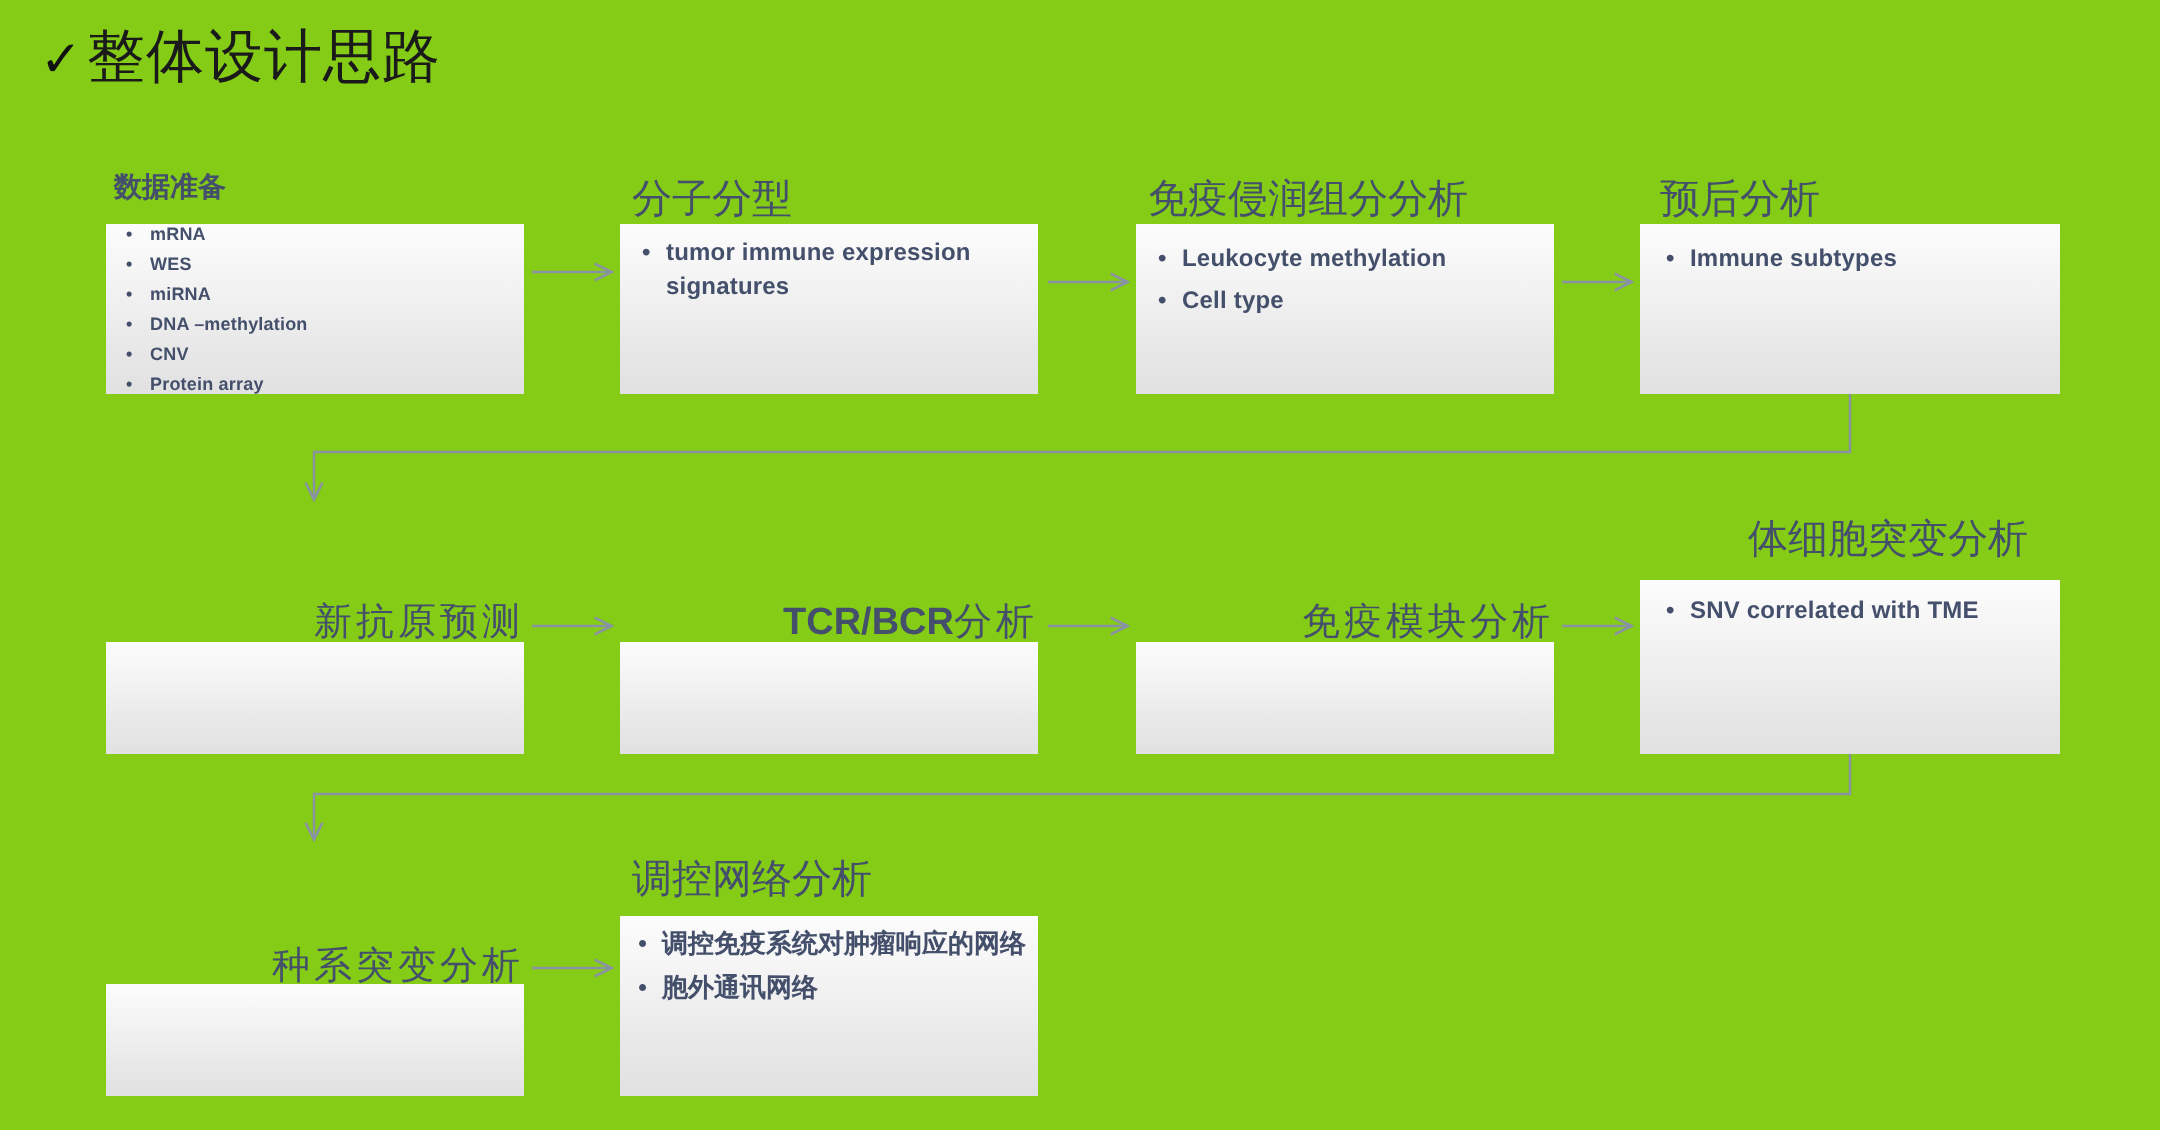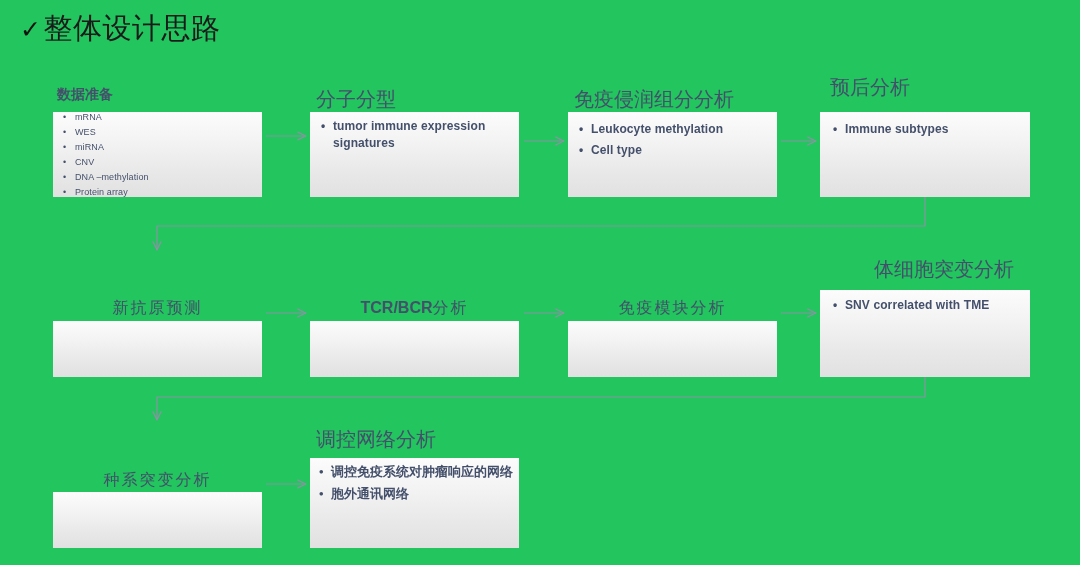--- a/index.html
+++ b/index.html
@@ -10,21 +10,21 @@
   body {
     width: 1080px;
     height: 565px;
     font-family: "Liberation Sans", sans-serif;
     overflow: hidden;
   }
   #stage {
     position: relative;
     width: 1080px;
     height: 565px;
-    background: #22c55e;
+    background: #84cc16;
   }
 
   
   #slide-title {
     position: absolute;
     left: 20px;
     top: 8px;
     font-family: "DejaVu Serif", "Liberation Serif", serif;
     font-size: 29px;
     line-height: 40px;
@@ -53,23 +53,23 @@
     white-space: nowrap;
     line-height: 1.15;
   }
   .heading-cn-lg { font-size: 20px; }
   .heading-cn-sm { font-size: 14px; font-weight: bold; }
 
   
   .box-center-label {
     position: absolute;
     font-family: "DejaVu Serif", "Liberation Serif", serif;
-    font-size: 16px;
-    color: #44506b;
-    text-align: center;
+    font-size: 19px;
+    color: #44506b;
+    text-align: right;
     white-space: nowrap;
     letter-spacing: 2px;
   }
   .box-center-label .lat {
     font-family: "Liberation Sans", sans-serif;
     font-weight: bold;
     letter-spacing: 0;
   }
 
   
@@ -87,21 +87,21 @@
   .bullets li::before {
     content: "\2022";
     position: absolute;
     left: 1px;
     top: 0;
     color: #44506b;
   }
   .bullets-tiny li {
     font-family: "Liberation Sans", sans-serif;
     font-size: 9px;
-    font-weight: normal;
+    font-weight: bold;
     line-height: 15px;
     letter-spacing: 0.1px;
   }
   .bullets-en li {
     font-family: "Liberation Sans", sans-serif;
     font-size: 12px;
     font-weight: bold;
     line-height: 17px;
     letter-spacing: 0.1px;
     margin-bottom: 4px;
@@ -132,40 +132,40 @@
   <div id="slide-title">
     <span class="tick">✓</span><span>整体设计思路</span>
   </div>
 
   <div class="pbox" style="left:53px; top:112px; width:209px; height:85px;"></div>
   <div class="box-heading heading-cn-sm" style="left:57px; top:86px;">数据准备</div>
   <ul class="bullets bullets-tiny" style="left:62px; top:110px; width:195px;">
     <li>mRNA</li>
     <li>WES</li>
     <li>miRNA</li>
+    <li>DNA –methylation</li>
     <li>CNV</li>
-    <li>DNA –methylation</li>
     <li>Protein array</li>
   </ul>
 
   <div class="pbox" style="left:310px; top:112px; width:209px; height:85px;"></div>
   <div class="box-heading heading-cn-lg" style="left:316px; top:88px;">分子分型</div>
   <ul class="bullets bullets-en" style="left:320px; top:118px; width:192px;">
     <li>tumor immune expression signatures</li>
   </ul>
 
   <div class="pbox" style="left:568px; top:112px; width:209px; height:85px;"></div>
   <div class="box-heading heading-cn-lg" style="left:574px; top:88px;">免疫侵润组分分析</div>
   <ul class="bullets bullets-en" style="left:578px; top:121px; width:196px;">
     <li>Leukocyte methylation</li>
     <li>Cell type</li>
   </ul>
 
   <div class="pbox" style="left:820px; top:112px; width:210px; height:85px;"></div>
-  <div class="box-heading heading-cn-lg" style="left:830px; top:76px;">预后分析</div>
+  <div class="box-heading heading-cn-lg" style="left:830px; top:88px;">预后分析</div>
   <ul class="bullets bullets-en" style="left:832px; top:121px; width:194px;">
     <li>Immune subtypes</li>
   </ul>
 
   <div class="pbox" style="left:53px; top:321px; width:209px; height:56px;"></div>
   <div class="box-center-label" style="left:53px; top:298px; width:209px;">新抗原预测</div>
 
   <div class="pbox" style="left:310px; top:321px; width:209px; height:56px;"></div>
   <div class="box-center-label" style="left:310px; top:298px; width:209px;"><span class="lat">TCR/BCR</span><span>分析</span></div>
 

